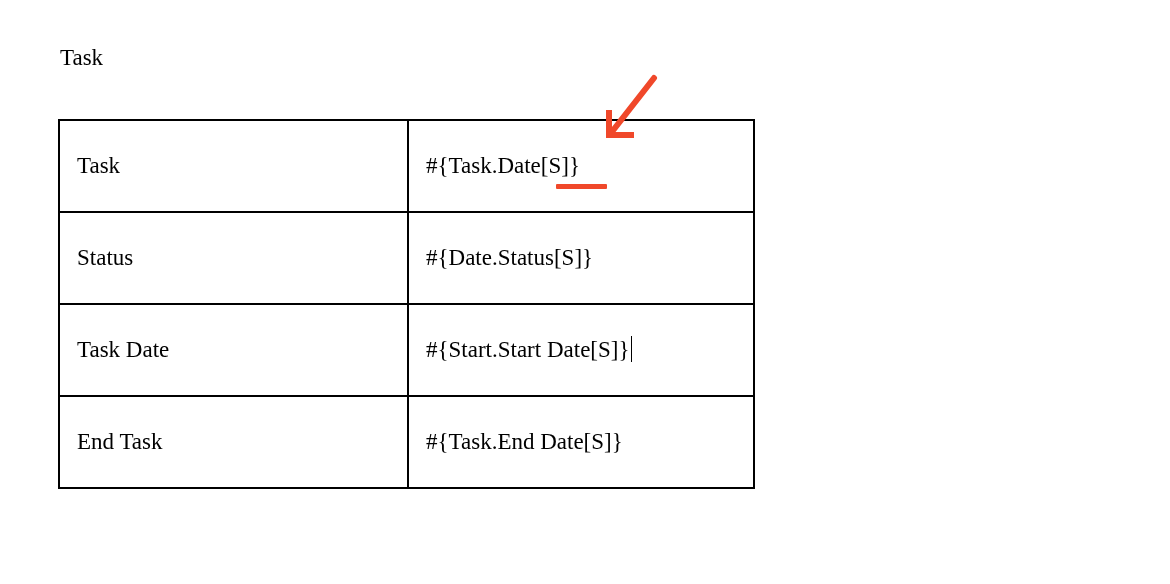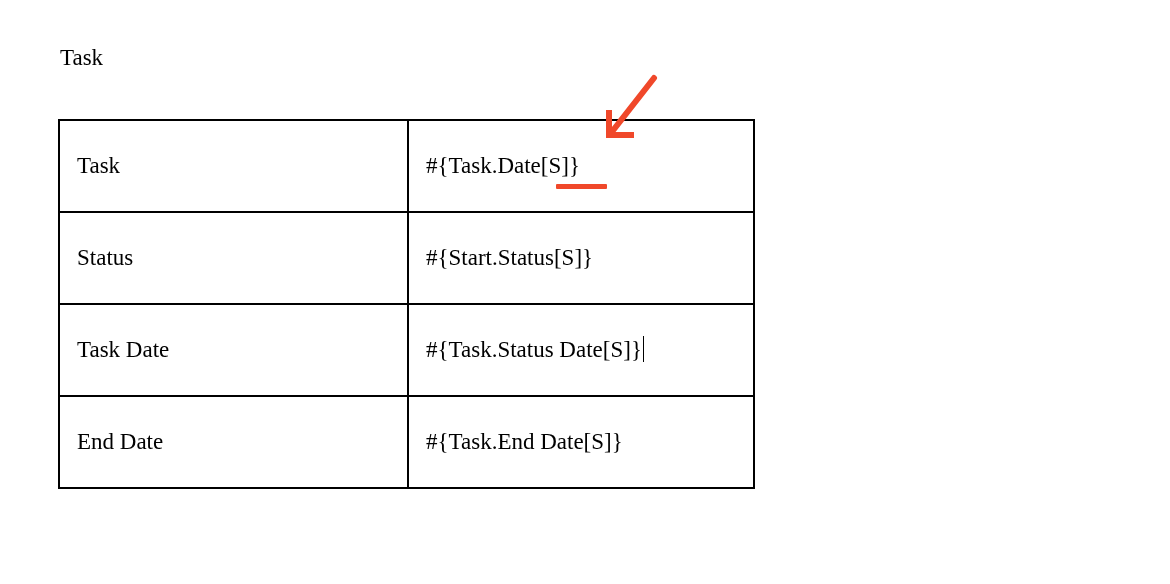--- a/index.html
+++ b/index.html
@@ -113,34 +113,34 @@
         </td>
         <td>
           <span class="cell-inner">#{Task.Date[S]}</span>
         </td>
       </tr>
       <tr>
         <td>
           <span class="cell-inner">Status</span>
         </td>
         <td>
-          <span class="cell-inner">#{Start.Status[S]}</span>
+          <span class="cell-inner">#{Date.Status[S]}</span>
         </td>
       </tr>
       <tr>
         <td>
           <span class="cell-inner">Task Date</span>
         </td>
         <td>
-          <span class="cell-inner">#{Task.Status Date[S]}</span><span class="caret"></span>
+          <span class="cell-inner">#{Start.Start Date[S]}</span><span class="caret"></span>
         </td>
       </tr>
       <tr>
         <td>
-          <span class="cell-inner">End Date</span>
+          <span class="cell-inner">End Task</span>
         </td>
         <td>
           <span class="cell-inner">#{Task.End Date[S]}</span>
         </td>
       </tr>
     </tbody>
   </table>
 
   <div class="annot-layer">
 

